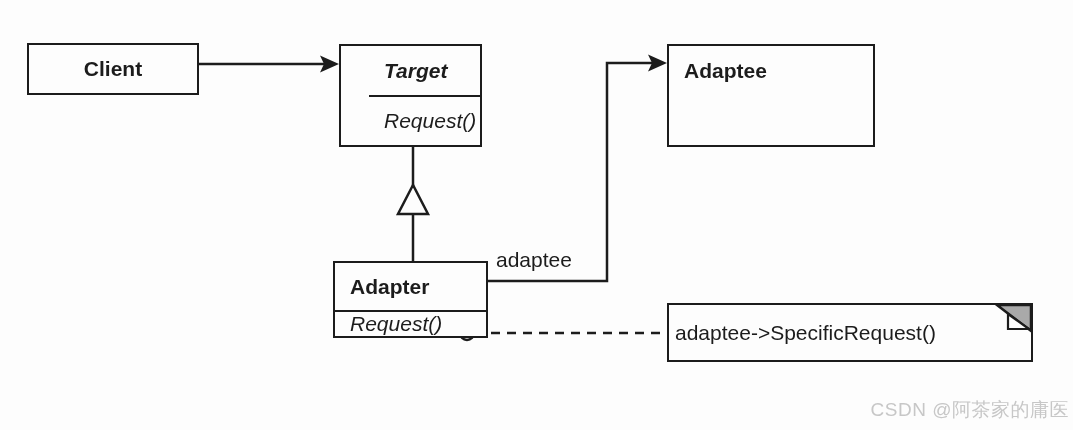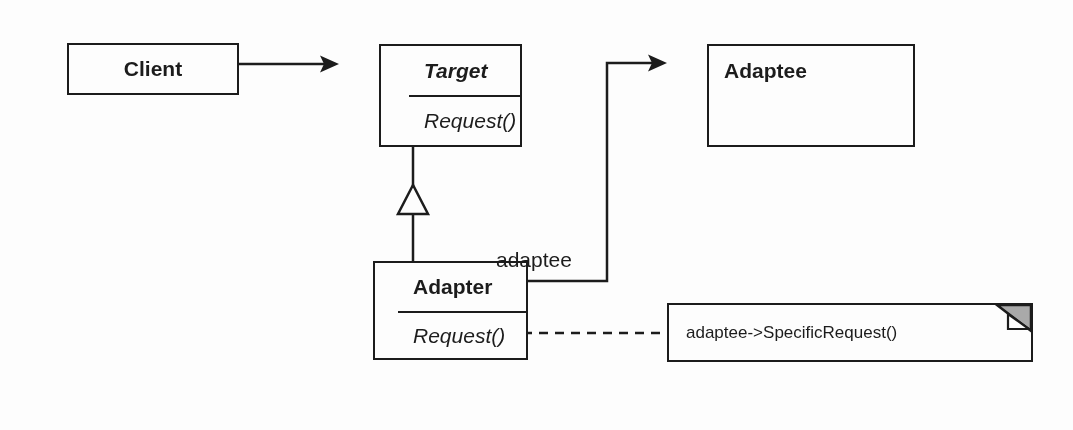--- a/index.html
+++ b/index.html
@@ -18,21 +18,20 @@
     width: 1073px; height: 430px;
     pointer-events: none;
   }
   .uml-class {
     position: absolute;
     border: 2.5px solid #1c1c1c;
     background: #fdfdfd;
     box-sizing: border-box;
     display: flex;
     flex-direction: column;
-    margin-left: 40px;
   }
   .compartment {
     box-sizing: border-box;
     display: flex;
     align-items: center;
     padding-left: 15px;
     font-size: 21px;
     white-space: nowrap;
   }
   .compartment.name-comp { font-weight: bold; }
@@ -44,22 +43,22 @@
     font-size: 21px;
     white-space: nowrap;
   }
   .uml-note {
     position: absolute;
     border: 2.5px solid #1c1c1c;
     background: #fdfdfd;
     box-sizing: border-box;
     display: flex;
     align-items: center;
-    padding-left: 17px;
-    font-size: 17px;
+    padding-left: 6px;
+    font-size: 21px;
     white-space: nowrap;
   }
   .note-fold {
     position: absolute;
     top: -1px;
     right: -1px;
     width: 40px;
     height: 30px;
   }
   .watermark {
@@ -107,29 +106,30 @@
 
   <div class="uml-class" style="left:339px; top:44px; width:143px; height:103px;padding-left:28px;">
     <div class="compartment name-comp abstract" style="height:49px;">Target</div>
     <div class="compartment method-comp abstract" style="flex:1;">Request()</div>
   </div>
 
   <div class="uml-class" style="left:667px; top:44px; width:208px; height:103px;">
     <div class="compartment name-comp" style="height:49px;">Adaptee</div>
   </div>
 
-  <div class="uml-class" style="left:333px; top:261px; width:155px; height:99px;padding-left:23px;">
+  <div class="uml-class" style="left:333px; top:261px; width:155px; height:77px;">
     <div class="compartment name-comp" style="height:48px;">Adapter</div>
     <div class="compartment method-comp" style="flex:1;">Request()</div>
   </div>
 
   <div class="assoc-label" style="left:496px; top:248px;">adaptee</div>
 
   <div class="uml-note" style="left:667px; top:303px; width:366px; height:59px;">
     <span>adaptee-&gt;SpecificRequest()</span>
     <svg class="note-fold" viewBox="0 0 40 30" xmlns="http://www.w3.org/2000/svg">
       <polygon points="5,1 39,1 39,27" fill="#a9a9a9" stroke="#1c1c1c" stroke-width="2.5"></polygon>
       <polygon points="16,10 16,25 37,25" fill="#fdfdfd" stroke="#1c1c1c" stroke-width="2.2"></polygon>
     </svg>
   </div>
 
+  <div class="watermark">CSDN @阿茶家的庸医</div>
 
 </div>
 
 </body></html>

